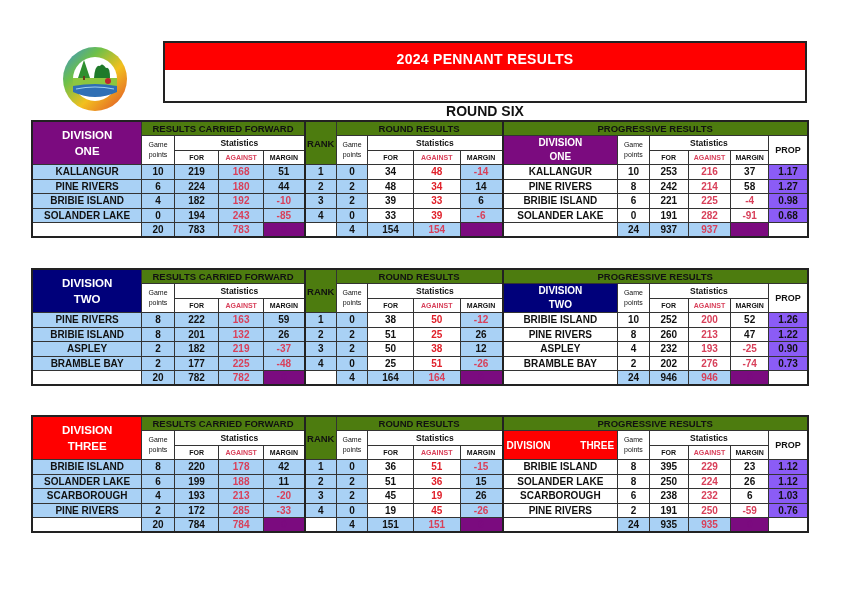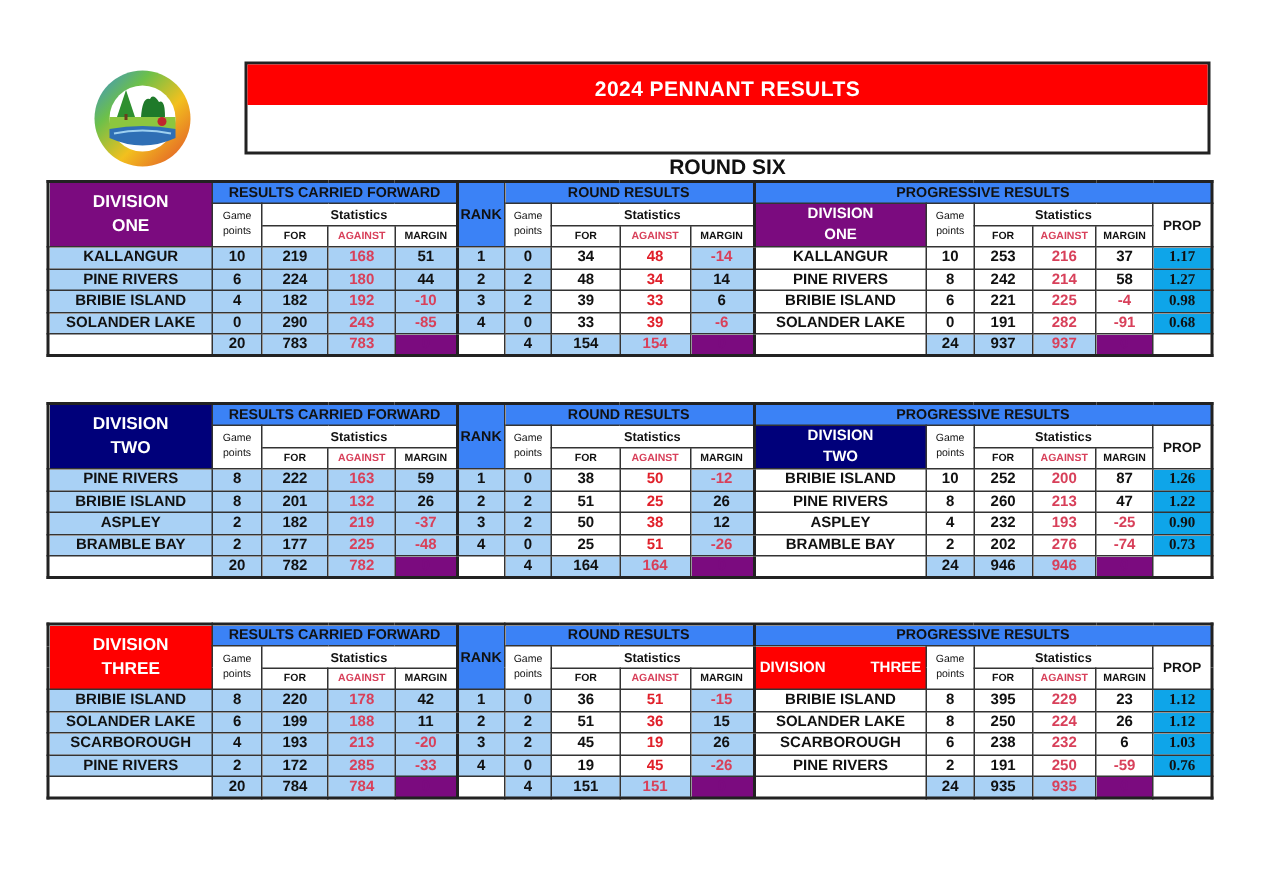--- a/index.html
+++ b/index.html
@@ -11,28 +11,28 @@
   .banner { position: absolute; left: 163px; top: 41px; width: 644px; height: 62px; border: 2px solid #222; }
   .banner-top { height: 31px; background: #fff; color: #e0202a; font-weight: bold; font-size: 13px;
                 display: flex; align-items: center; justify-content: center; border-bottom: 2px solid #222; }
   .banner-bot { height: 27px; background: #ff0000; color: #fff; font-weight: bold; font-size: 14px;
                 display: flex; align-items: flex-end; justify-content: center; padding-bottom: 3px; letter-spacing: 0.3px; text-align: center; }
   .round-title { position: absolute; left: 163px; width: 644px; top: 103px; text-align: center; font-weight: bold; font-size: 14px; }
 
   table.div { position: absolute; left: 31px; width: 778px; border-collapse: collapse; table-layout: fixed; font-size: 10px; font-weight: bold; }
   table.div td { border: 1px solid #333; text-align: center; height: 14.5px; padding: 0; white-space: nowrap; overflow: hidden; }
   table.div { border: 2px solid #222; }
-  .hdr { background: #3b82f6; font-size: 9.5px; }
+  .hdr { background: #4d7c0f; font-size: 9.5px; }
   .sub { font-size: 7.5px; font-weight: bold; }
   .small { font-size: 7px; font-weight: normal; line-height: 10px; }
   .red { color: #e0202a; }
   .redtxt { color: #d8405a; }
   .blue { background: #a9d1f5; }
   .team { font-size: 10px; }
-  .prop { background: #0ea5e9; font-family: Liberation Serif, serif; }
+  .prop { background: #8b5cf6; }
   .purple { background: #7b0b7f; color: #7b0b7f; }
   .divname { color: #fff; font-size: 11.5px; line-height: 16px; }
   .c-purple { background: #7b0b7f; }
   .c-navy { background: #00007a; }
   .c-red { background: #ff0000; }
   .white { background: #fff; }
   .tot td { height: 15px; }
 </style>
 </head>
 <body>
@@ -161,21 +161,21 @@
           <td class="white team" style="border-left:2px solid #222">BRIBIE ISLAND</td>
           <td class="white">6</td>
           <td class="white">221</td>
           <td class="white redtxt">225</td>
           <td class="white redtxt">-4</td>
           <td class="prop">0.98</td>
         </tr>
         <tr>
           <td class="blue team">SOLANDER LAKE</td>
           <td class="blue">0</td>
-          <td class="blue">290</td>
+          <td class="blue">194</td>
           <td class="blue redtxt">243</td>
           <td class="blue redtxt">-85</td>
           <td class="blue" style="border-left:2px solid #222">4</td>
           <td class="blue">0</td>
           <td class="white">33</td>
           <td class="white red">39</td>
           <td class="blue redtxt">-6</td>
           <td class="white team" style="border-left:2px solid #222">SOLANDER LAKE</td>
           <td class="white">0</td>
           <td class="white">191</td>
@@ -259,21 +259,21 @@
           <td class="blue">59</td>
           <td class="blue" style="border-left:2px solid #222">1</td>
           <td class="blue">0</td>
           <td class="white">38</td>
           <td class="white red">50</td>
           <td class="blue redtxt">-12</td>
           <td class="white team" style="border-left:2px solid #222">BRIBIE ISLAND</td>
           <td class="white">10</td>
           <td class="white">252</td>
           <td class="white redtxt">200</td>
-          <td class="white">87</td>
+          <td class="white">52</td>
           <td class="prop">1.26</td>
         </tr>
         <tr>
           <td class="blue team">BRIBIE ISLAND</td>
           <td class="blue">8</td>
           <td class="blue">201</td>
           <td class="blue redtxt">132</td>
           <td class="blue">26</td>
           <td class="blue" style="border-left:2px solid #222">2</td>
           <td class="blue">2</td>

